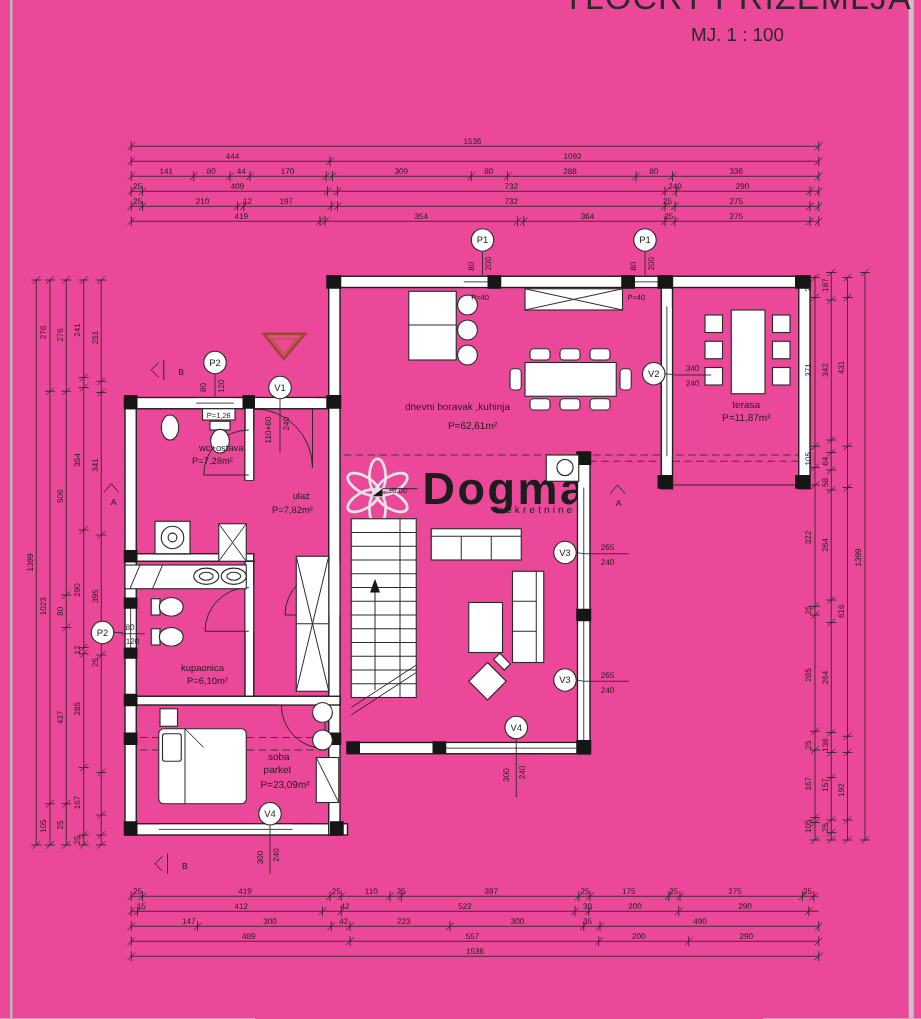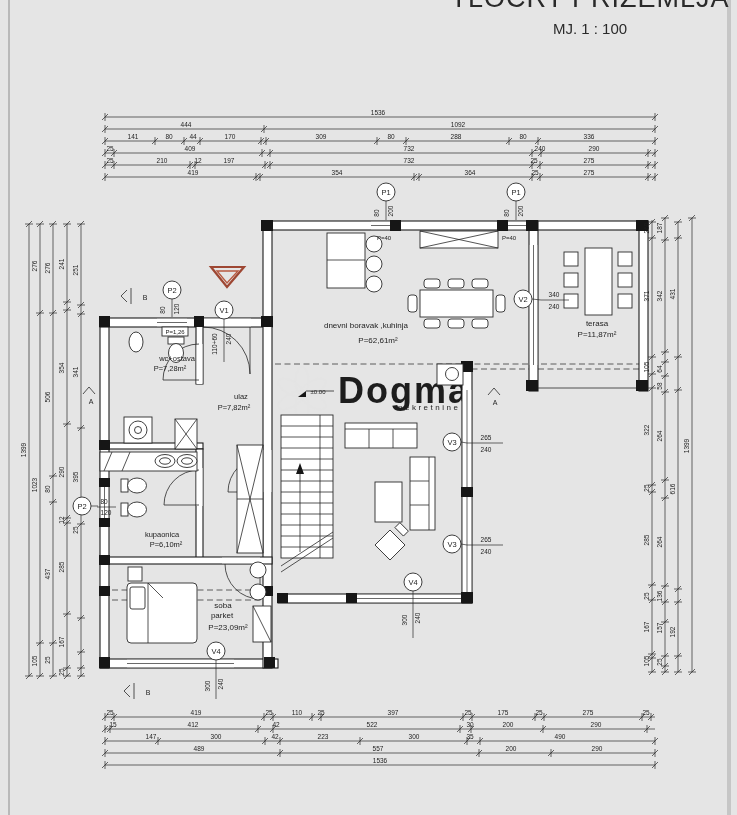--- a/index.html
+++ b/index.html
@@ -1,16 +1,16 @@
 <!DOCTYPE html>
 <html><head>
 <meta charset="utf-8">
 <style>
   html,body{margin:0;padding:0;background:#fff;}
-  .page{position:relative;width:737px;height:815px;background:#e5e5e5;overflow:hidden;
+  .page{position:relative;width:737px;height:815px;background:#ec4899;overflow:hidden;
         font-family:"Liberation Sans", sans-serif;color:#1d1d1d;}
   .edge{position:absolute;top:0;bottom:0;}
   .edge.left{left:8px;width:2px;background:#b9b9b9;}
   .edge.right{right:6px;width:4px;background:#c6c6c6;}
   .title-block{position:absolute;left:440px;top:-17px;width:300px;text-align:center;}
   .main-title{font-size:27px;letter-spacing:1px;color:#2a2a2a;white-space:nowrap;}
   .scale{font-size:15px;margin-top:6px;color:#2a2a2a;}
   svg{position:absolute;left:0;top:0;}
   .w{fill:#ffffff;stroke:#1c1c1c;stroke-width:1.1;}
   .b{fill:#161616;stroke:none;}

